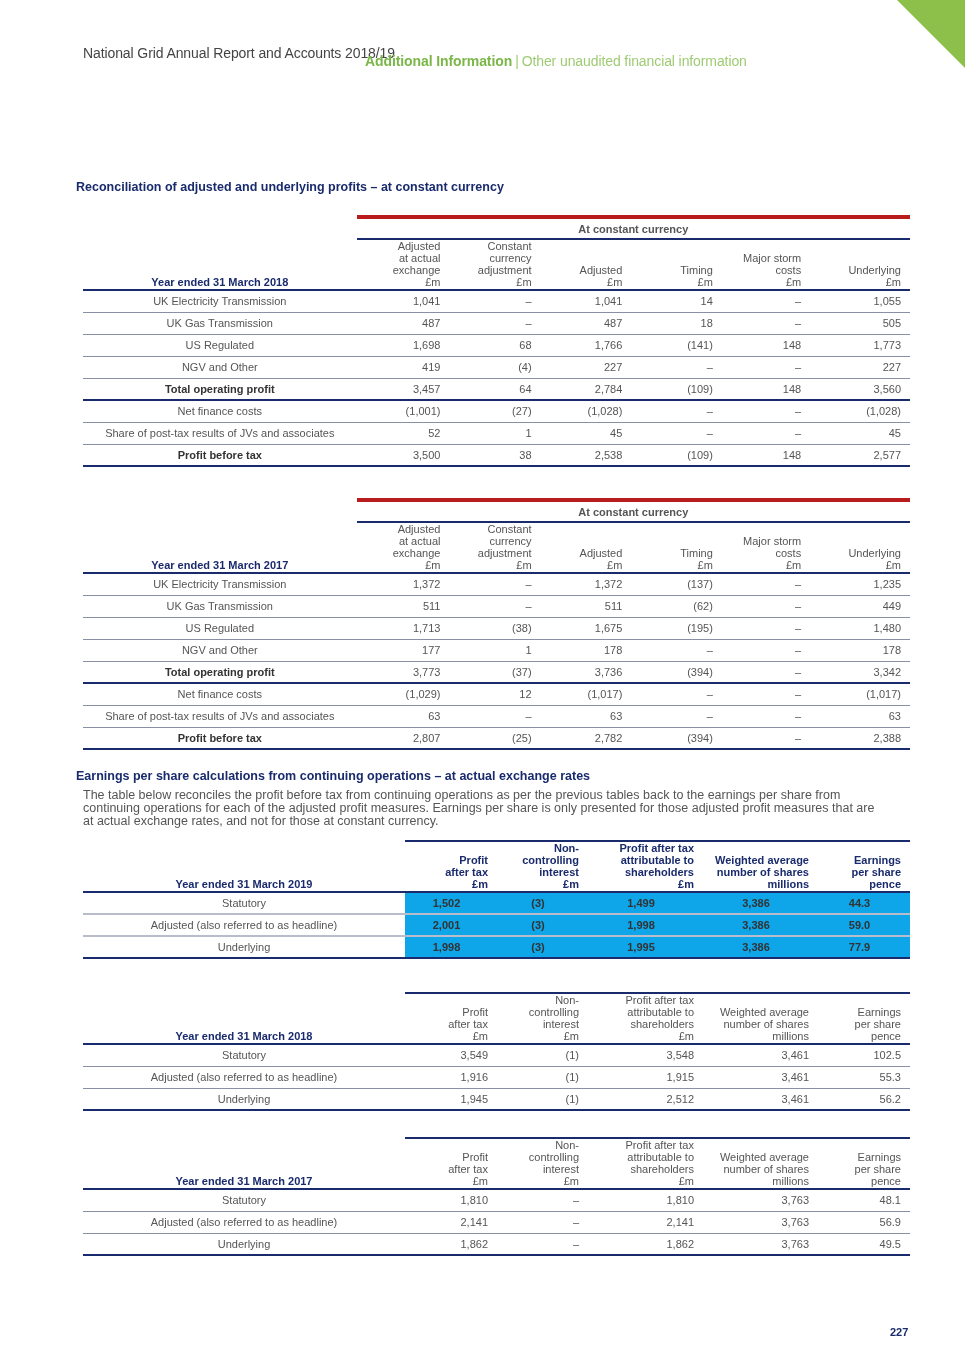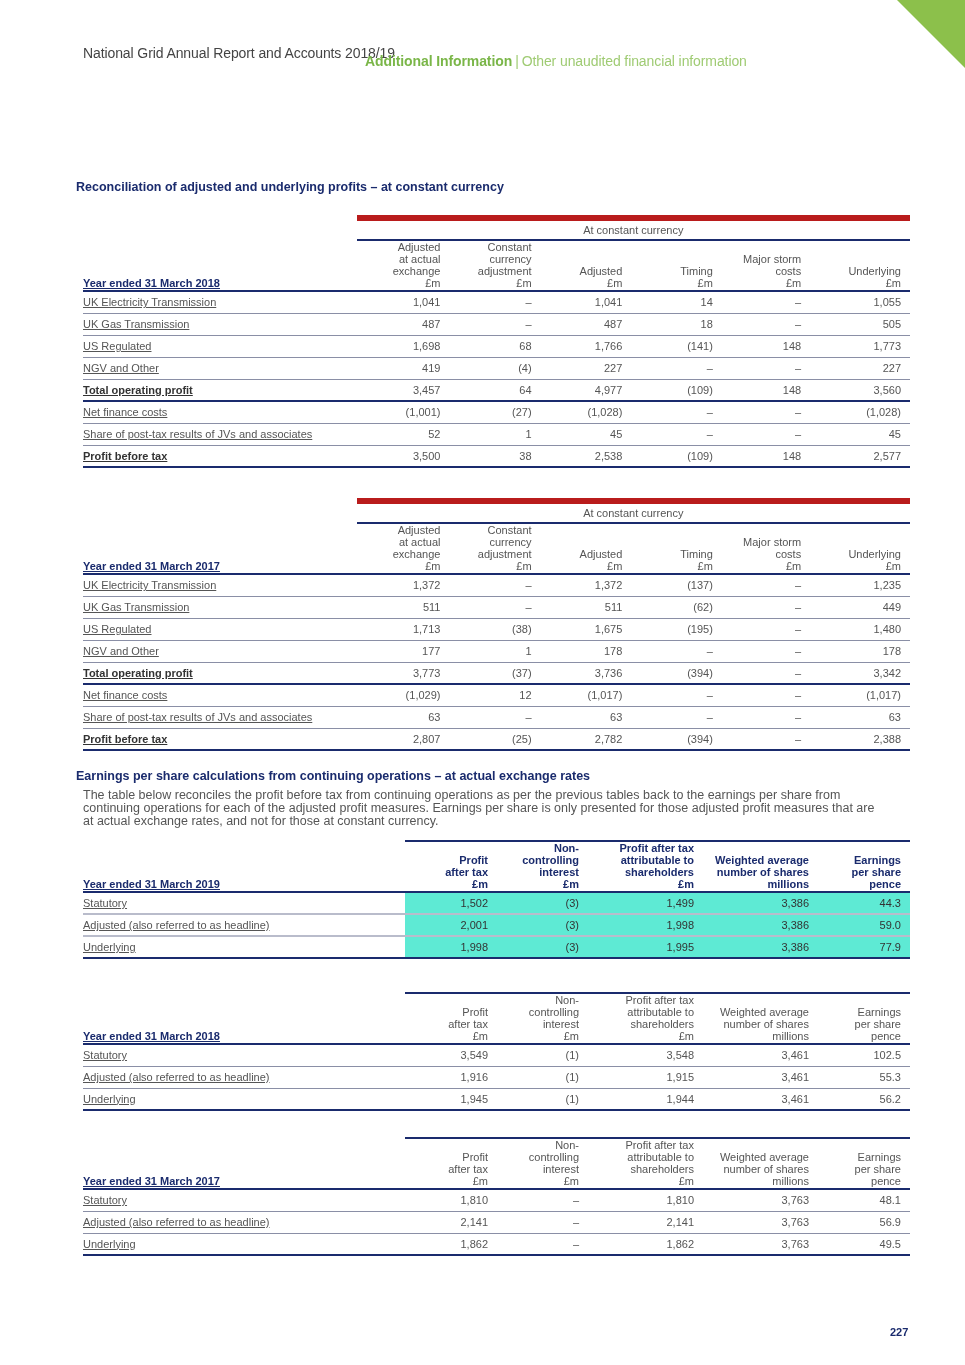--- a/index.html
+++ b/index.html
@@ -15,36 +15,36 @@
   .header .sec b { color: #7ab648; font-weight: bold; }
   .header .sec .bar { color: #9fcb73; margin: 0 3px; }
   .header .sec .sub { color: #9fcb73; }
 
   .title { position: absolute; left: 76px; font-size: 12.5px; font-weight: bold; color: #1a2b6d; white-space: nowrap; }
   .para { position: absolute; left: 83px; width: 800px; font-size: 12.5px; line-height: 13px; color: #555; }
 
   table { position: absolute; left: 83px; width: 827px; border-collapse: collapse; font-size: 11px; }
   td, th { font-weight: normal; }
   .num { text-align: right; padding-right: 9px; white-space: nowrap; }
-  .lbl { text-align: left; white-space: nowrap; color: #555; text-decoration: underline; }
-
-  .grp-top td.grp { border-top: 6px solid #b91c1c; border-bottom: 2px solid #1a2b6d; height: 22px; text-align: center; color: #555; }
+  .lbl { text-align: center; white-space: nowrap; color: #555; }
+
+  .grp-top td.grp { border-top: 4px solid #b91c1c; border-bottom: 2px solid #1a2b6d; height: 22px; text-align: center; color: #555; font-weight: bold; }
   .hdr th { vertical-align: bottom; line-height: 12px; color: #555; padding-bottom: 0; }
   .hdr th.lbl { color: #1a2b6d; font-weight: bold; }
   .hdr { border-bottom: 2px solid #1a2b6d; }
   .hdr th { padding-bottom: 1px; }
   tbody tr td { height: 22px; border-bottom: 1px solid #8a8fa6; color: #555; }
   tbody tr.tot td { border-bottom: 2px solid #1a2b6d; }
   tbody tr.tot td.lbl { font-weight: bold; color: #333; }
   tbody tr.last td { border-bottom: 2px solid #1a2b6d; }
 
   .eps .hdr-top td.sp { }
   .eps .hdr-top td.line { border-top: 2px solid #1a2b6d; height: 0; }
   .eps.bold .hdr th { font-weight: bold; color: #1a2b6d; }
-  .eps.bold tbody td.num { font-weight: normal; color: #333; background: #5eead4; }
+  .eps.bold tbody td.num { font-weight: bold; color: #333; background: #0ea5e9; text-align: center; }
   .eps.bold tbody tr td { border-bottom: 2px solid #b9bccb; }
   .eps.bold tbody tr.last td { border-bottom: 2px solid #1a2b6d; }
 
   .pageno { position: absolute; left: 890px; top: 1326px; font-size: 11px; font-weight: bold; color: #1a2b6d; }
 </style>
 </head>
 <body>
 
 <div class="corner"></div>
 
@@ -148,21 +148,21 @@
         <td class="num">(4)</td>
         <td class="num">227</td>
         <td class="num">–</td>
         <td class="num">–</td>
         <td class="num">227</td>
       </tr>
       <tr class="tot">
         <td class="lbl">Total operating profit</td>
         <td class="num">3,457</td>
         <td class="num">64</td>
-        <td class="num">4,977</td>
+        <td class="num">2,784</td>
         <td class="num">(109)</td>
         <td class="num">148</td>
         <td class="num">3,560</td>
       </tr>
       <tr class="">
         <td class="lbl">Net finance costs</td>
         <td class="num">(1,001)</td>
         <td class="num">(27)</td>
         <td class="num">(1,028)</td>
         <td class="num">–</td>
@@ -443,21 +443,21 @@
         <td class="num">1,916</td>
         <td class="num">(1)</td>
         <td class="num">1,915</td>
         <td class="num">3,461</td>
         <td class="num">55.3</td>
       </tr>
       <tr class="last">
         <td class="lbl">Underlying</td>
         <td class="num">1,945</td>
         <td class="num">(1)</td>
-        <td class="num">1,944</td>
+        <td class="num">2,512</td>
         <td class="num">3,461</td>
         <td class="num">56.2</td>
       </tr>
     </tbody>
   </table>
 <table class="eps" style="top:1137px">
     <colgroup>
       <col style="width:322px">
       <col style="width:92px">
       <col style="width:91px">

